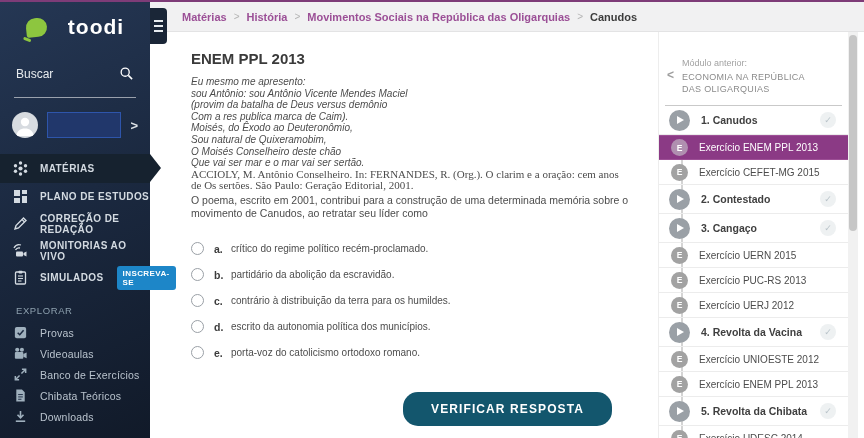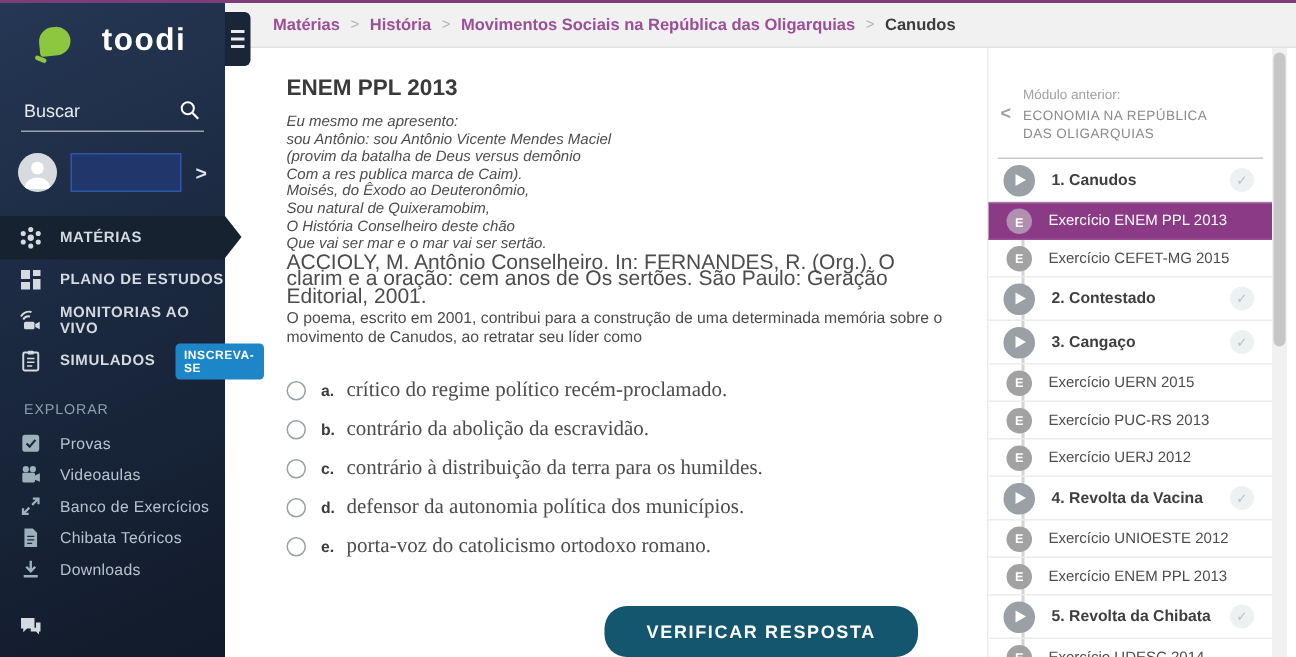--- a/index.html
+++ b/index.html
@@ -20,21 +20,21 @@
   .logo { display:flex; align-items:center; justify-content:center; height:50px; gap:21px; cursor:pointer; }
   .leaf { position:relative; width:21px; height:19px; background:#8dc63f;
           border-radius:55% 55% 55% 12% / 60% 60% 60% 14%; transform:rotate(-6deg); }
   .leaf::after { content:""; position:absolute; left:-4px; bottom:-3px; width:8px; height:3px;
                  background:#8dc63f; border-radius:2px; transform:rotate(28deg); }
   .logo-text { color:#fff; font-size:21px; font-weight:bold; letter-spacing:1px; }
 
   .search { position:relative; margin:10px 14px 0 14px; }
   .search input { width:100%; background:transparent; border:none; outline:none;
                   border-bottom:1px solid rgba(255,255,255,.55); color:#fff;
-                  font-size:12px; padding:5px 20px 6px 2px; font-family:inherit; }
+                  font-size:12px; padding:5px 20px 16px 2px; font-family:inherit; }
   .search input::placeholder { color:#e7ebee; }
   .search svg { position:absolute; right:2px; top:4px; }
 
   .user-row { display:flex; align-items:center; margin:12px 12px 0 12px; height:30px; cursor:pointer; }
   .avatar { width:26px; height:26px; border-radius:50%; background:#d7dbe0; overflow:hidden; flex:0 0 auto; }
   .redacted { flex:1; height:26px; margin:0 9px; background:#21376b; border:1px solid #2e55ab; }
   .chev-r { color:#dfe4e8; font-size:13px; font-weight:bold; }
 
   .menu { margin-top:14px; }
   .side-item { position:relative; display:flex; align-items:center; height:27px;
@@ -60,28 +60,28 @@
                display:flex; align-items:center; padding-left:32px; font-size:11px; }
   .crumb-link { color:#9b4f96; font-weight:bold; cursor:pointer; }
   .crumb-sep { color:#b4b4b4; margin:0 7px; font-size:10px; }
   .crumb-cur { color:#3c3c3c; font-weight:bold;text-align:center; }
 
   
   .main { position:absolute; left:150px; top:32px; width:508px; bottom:0;
           background:#fff; padding:18px 24px 0 41px; }
   .q-title { font-size:15px; font-weight:bold; color:#3a3a3a; margin-bottom:9px; }
   .poem { font-size:10px; font-style:italic; color:#4c4c4c; line-height:11.6px; }
-  .cite { font-size:14px; color:#4c4c4c; line-height:11.6px; max-width:440px; }
+  .cite { font-size:11px; color:#4c4c4c; line-height:11.6px; max-width:440px;font-family:Liberation Serif, serif; }
   .prompt { margin-top:2px; font-size:10.5px; color:#4c4c4c; line-height:13px; max-width:450px; }
   .options { margin-top:16px; }
   .opt { display:flex; align-items:center; height:26px; cursor:pointer; }
   .radio { width:13px; height:13px; border:1.5px solid #9aa0a6; border-radius:50%;
            background:#fff; margin-right:10px; flex:0 0 auto; }
   .opt-letter { font-size:10.5px; font-weight:bold; color:#3c3c3c; width:17px; }
-  .opt-text { font-size:14px; color:#4c4c4c;font-family:Liberation Serif, serif; }
+  .opt-text { font-size:10px; color:#4c4c4c; }
   .btn-row { display:flex; justify-content:flex-end; margin:26px 22px 0 0; }
   .verify-btn { background:#13566d; color:#fff; border:none; border-radius:15px;
                 font-size:12px; font-weight:bold; letter-spacing:1.1px;
                 padding:10px 28px; cursor:pointer; font-family:inherit; }
 
   
   .panel { position:absolute; left:658px; top:32px; width:190px; bottom:0;
            background:#fff; border-left:1px solid #ededed; }
   .panel-head { display:flex; padding:26px 10px 8px 8px; gap:8px; }
   .chev-l { color:#9e9e9e; font-size:12px; font-weight:bold; margin-top:10px; cursor:pointer; }
@@ -165,20 +165,27 @@
       <svg width="17" height="17" viewBox="0 0 17 17">
         <rect x="2" y="2" width="6" height="6" fill="#d3dae1"></rect>
         <rect x="10" y="2" width="5" height="4" fill="#d3dae1"></rect>
         <rect x="10" y="8" width="5" height="7" fill="#d3dae1"></rect>
         <rect x="2" y="10" width="6" height="5" fill="#d3dae1"></rect>
       </svg>
       <span>PLANO DE ESTUDOS</span>
     </div>
     <div class="side-item">
       <svg width="17" height="17" viewBox="0 0 17 17">
+        <path d="M3 14 L4 10.5 L11.5 3 L14 5.5 L6.5 13 Z" fill="none" stroke="#d3dae1" stroke-width="1.4"></path>
+        <line x1="10" y1="4.5" x2="12.5" y2="7" stroke="#d3dae1" stroke-width="1.2"></line>
+      </svg>
+      <span>CORREÇÃO DE REDAÇÃO</span>
+    </div>
+    <div class="side-item">
+      <svg width="17" height="17" viewBox="0 0 17 17">
         <path d="M2 6 a6 6 0 0 1 7 -3" fill="none" stroke="#d3dae1" stroke-width="1.3"></path>
         <path d="M3.5 8 a4 4 0 0 1 4.5 -2" fill="none" stroke="#d3dae1" stroke-width="1.3"></path>
         <rect x="4" y="9.5" width="7" height="5" rx="1" fill="#d3dae1"></rect>
         <path d="M11.5 11 L14.5 9.5 v5 L11.5 13 Z" fill="#d3dae1"></path>
       </svg>
       <span>MONITORIAS AO VIVO</span>
     </div>
     <div class="side-item">
       <svg width="17" height="17" viewBox="0 0 17 17">
         <rect x="3.5" y="3" width="10" height="12" rx="1" fill="none" stroke="#d3dae1" stroke-width="1.3"></rect>
@@ -264,48 +271,48 @@
 <main class="main">
   <h1 class="q-title">ENEM PPL 2013</h1>
 
   <div class="poem">
     <div>Eu mesmo me apresento:</div>
     <div>sou Antônio: sou Antônio Vicente Mendes Maciel</div>
     <div>(provim da batalha de Deus versus demônio</div>
     <div>Com a res publica marca de Caim).</div>
     <div>Moisés, do Êxodo ao Deuteronômio,</div>
     <div>Sou natural de Quixeramobim,</div>
-    <div>O História Conselheiro deste chão</div>
+    <div>O Moisés Conselheiro deste chão</div>
     <div>Que vai ser mar e o mar vai ser sertão.</div>
   </div>
 
   <div class="cite">ACCIOLY, M. Antônio Conselheiro. In: FERNANDES, R. (Org.). O clarim e a oração: cem anos de Os sertões. São Paulo: Geração Editorial, 2001.</div>
 
   <p class="prompt">O poema, escrito em 2001, contribui para a construção de uma determinada memória sobre o movimento de Canudos, ao retratar seu líder como</p>
 
   <div class="options">
     <div class="opt">
       <span class="radio"></span>
       <span class="opt-letter">a.</span>
       <span class="opt-text">crítico do regime político recém-proclamado.</span>
     </div>
     <div class="opt">
       <span class="radio"></span>
       <span class="opt-letter">b.</span>
-      <span class="opt-text">contrário da abolição da escravidão.</span>
+      <span class="opt-text">partidário da abolição da escravidão.</span>
     </div>
     <div class="opt">
       <span class="radio"></span>
       <span class="opt-letter">c.</span>
       <span class="opt-text">contrário à distribuição da terra para os humildes.</span>
     </div>
     <div class="opt">
       <span class="radio"></span>
       <span class="opt-letter">d.</span>
-      <span class="opt-text">defensor da autonomia política dos municípios.</span>
+      <span class="opt-text">escrito da autonomia política dos municípios.</span>
     </div>
     <div class="opt">
       <span class="radio"></span>
       <span class="opt-letter">e.</span>
       <span class="opt-text">porta-voz do catolicismo ortodoxo romano.</span>
     </div>
   </div>
 
   <div class="btn-row">
     <button class="verify-btn">VERIFICAR RESPOSTA</button>

